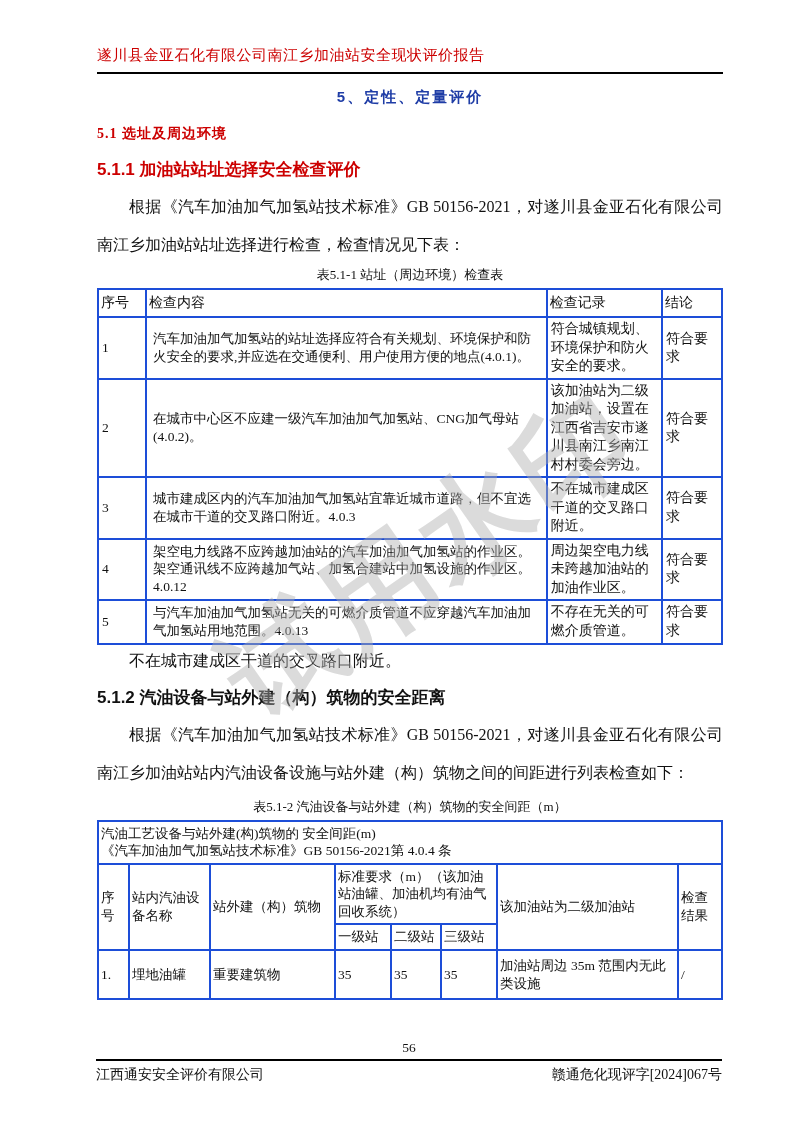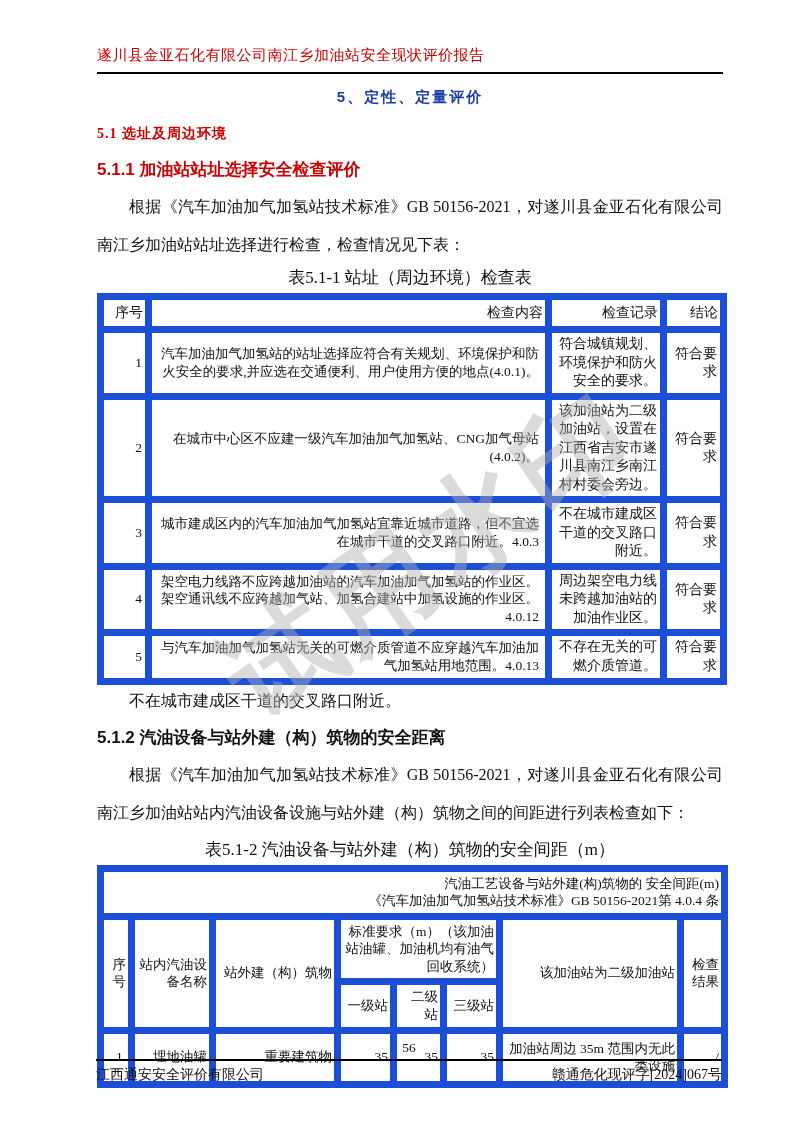--- a/index.html
+++ b/index.html
@@ -61,34 +61,34 @@
     font-size: 16px;
     line-height: 38px;
     text-align: justify;
     text-indent: 2em;
     color: #111111;
   }
   .caption {
     margin-top: 2px;
     margin-bottom: 4px;
     text-align: center;
-    font-size: 17px;
+    font-size: 13px;
     color: #111111;
   }
 
   
   table {
     width: 100%;
     border-collapse: collapse;
     table-layout: fixed;
     color: #111111;
   }
   th, td {
-    border: 7px solid #1d4ed8;
-    text-align: right;
+    border: 2px solid #1d4ed8;
+    text-align: left;
     vertical-align: middle;
     font-weight: normal;
     padding: 2px 3px;
   }
   .t1 { font-size: 13.5px; line-height: 1.32; }
   .t1 th { font-size: 14px; padding: 4px 2px; }
   .t1 td.c-content { padding: 3px 6px; }
   .t1 td.c-record { font-size: 14px; }
   .t1 td.c-conc { font-size: 14px; }
 

